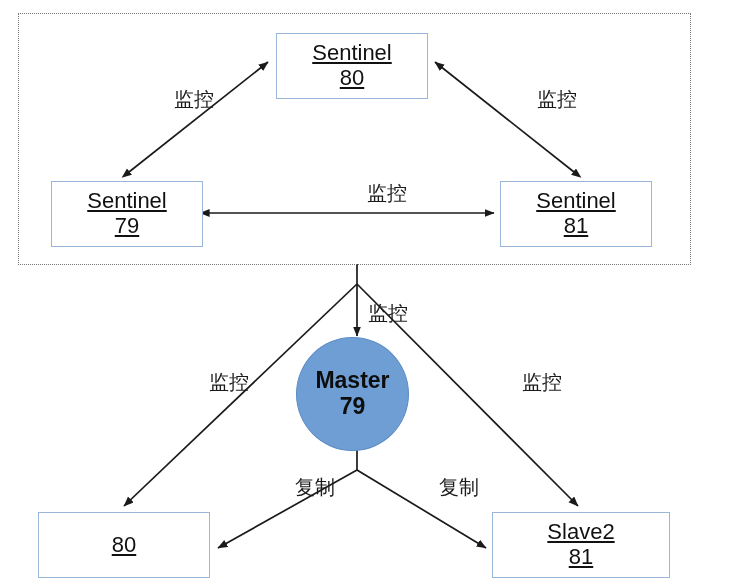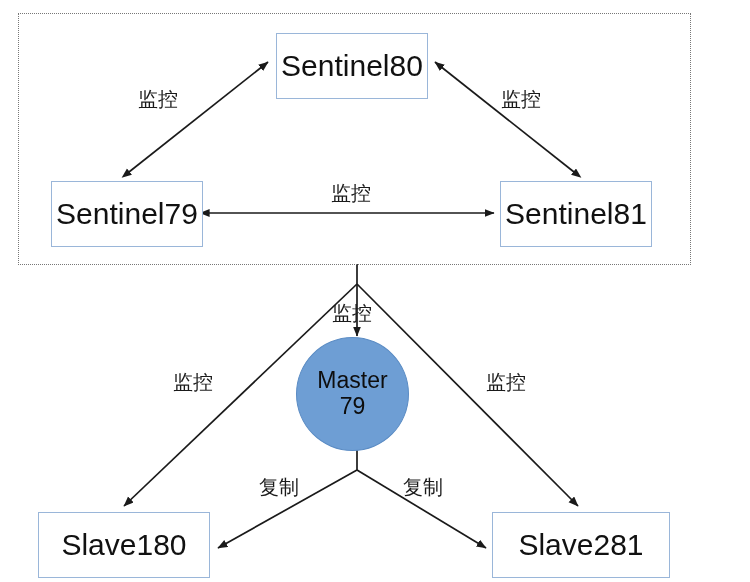--- a/index.html
+++ b/index.html
@@ -24,52 +24,56 @@
     top: 0;
     width: 750px;
     height: 582px;
   }
   .node-box {
     position: absolute;
     box-sizing: border-box;
     background: #ffffff;
     border: 1.6px solid #9ab6d9;
     display: flex;
+    flex-direction: column;
     align-items: center;
     justify-content: center;
     color: #111111;
-    font-size: 30px;
+    font-size: 22px;
     line-height: 1.12;
     z-index: 3;
+    text-decoration: underline;
   }
   .node-ellipse {
     position: absolute;
     box-sizing: border-box;
     background: #6e9ed4;
     border: 1px solid #5b8cc4;
     border-radius: 50%;
     display: flex;
     flex-direction: column;
     align-items: center;
     justify-content: center;
     color: #0d0d0d;
     font-size: 23px;
     line-height: 1.12;
     z-index: 3;
+    font-weight: bold;
   }
   .node-line-1 { white-space: nowrap; }
   .node-line-2 { white-space: nowrap; }
   .edge-label {
     position: absolute;
     color: #1a1a1a;
     font-size: 20px;
     line-height: 1;
     white-space: nowrap;
     background: transparent;
     z-index: 4;
+    margin-left: 36px;
   }
   .group-frame {
     position: absolute;
     box-sizing: border-box;
     border: 1.5px dotted #777777;
     background: transparent;
     z-index: 1;
   }
 </style>
 </head>
@@ -127,21 +131,20 @@
     <span class="node-line-1">Sentinel</span>
     <span class="node-line-2">81</span>
   </div>
 
   <div class="node-ellipse" style="left:296px; top:337px; width:113px; height:114px;">
     <span class="node-line-1">Master</span>
     <span class="node-line-2">79</span>
   </div>
 
   <div class="node-box" style="left:38px; top:512px; width:172px; height:66px;">
-    <span class="node-line-1">Slave1</span>
     <span class="node-line-2">80</span>
   </div>
 
   <div class="node-box" style="left:492px; top:512px; width:178px; height:66px;">
     <span class="node-line-1">Slave2</span>
     <span class="node-line-2">81</span>
   </div>
 
   <div class="edge-label" style="left:138px; top:89px;">监控</div>
 

